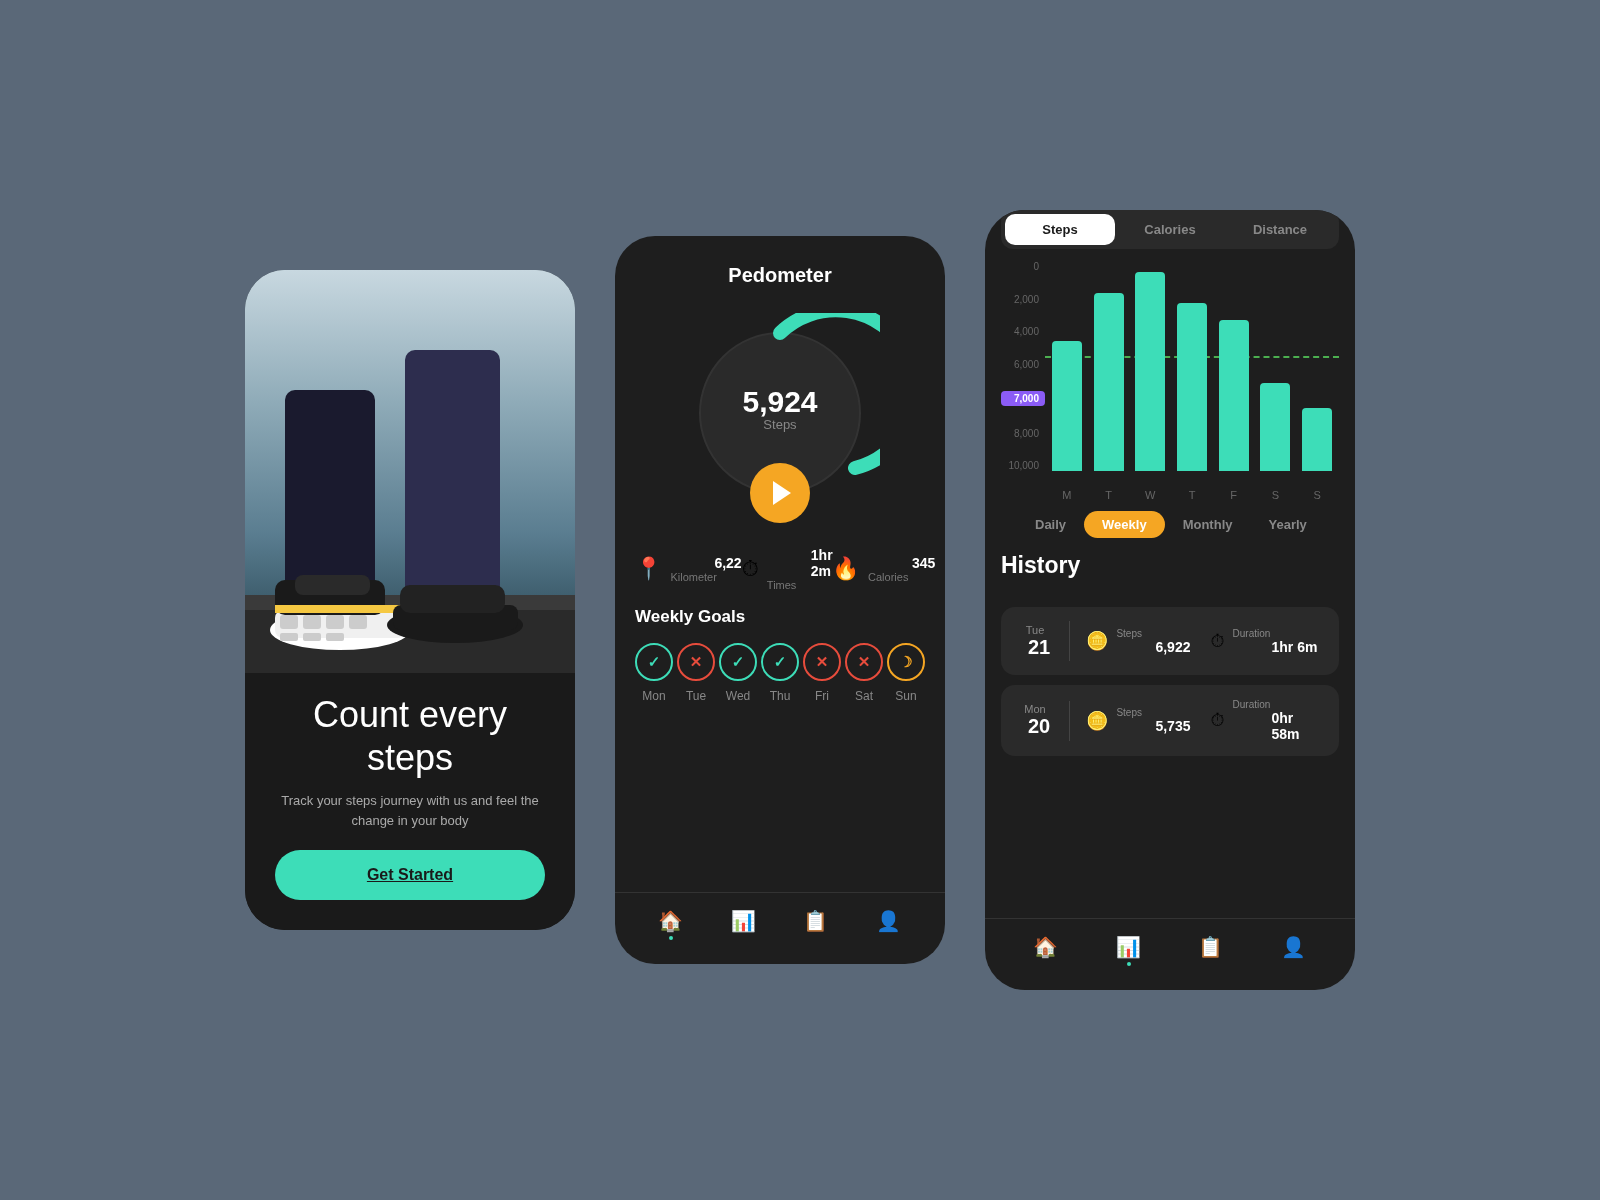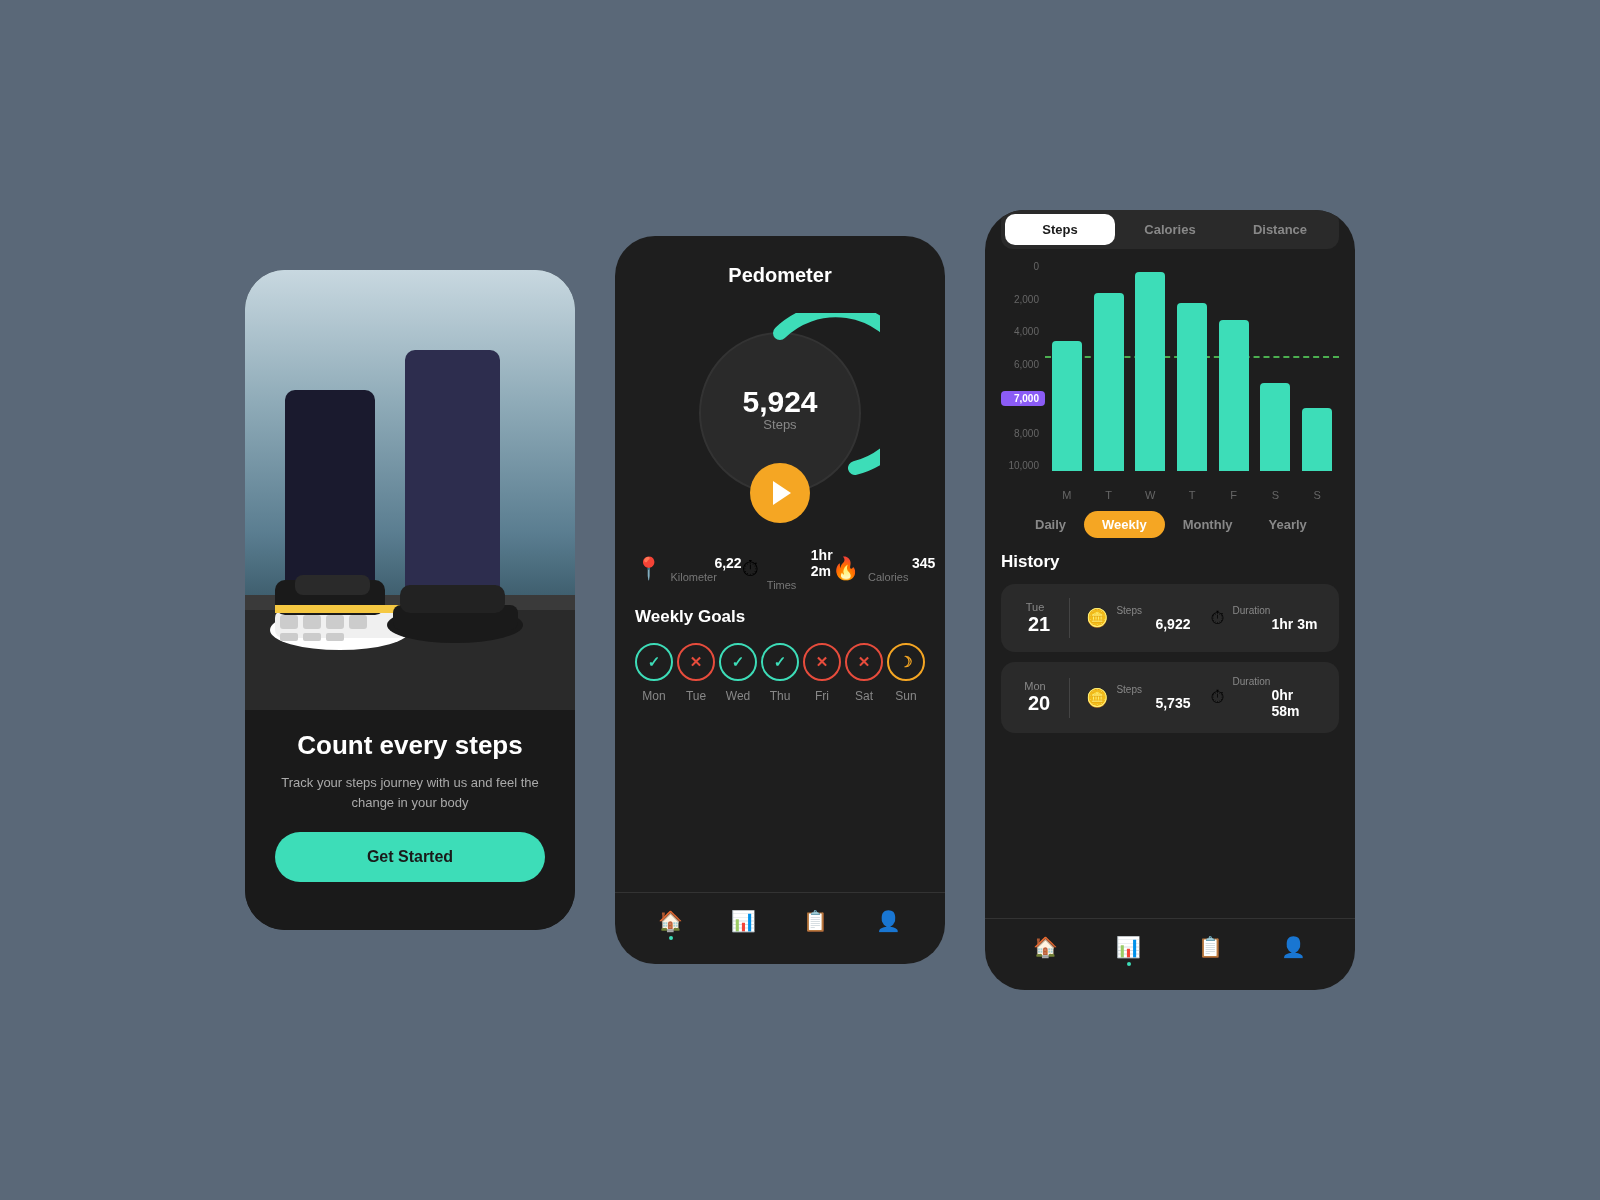--- a/index.html
+++ b/index.html
@@ -40,42 +40,43 @@
       flex: 1;
       background: #1a1a1a;
       display: flex;
       flex-direction: column;
       align-items: center;
       padding: 20px 30px 30px;
       gap: 12px;
     }
     .phone1-title {
       color: #ffffff;
-      font-size: 26px;
-      font-weight: 700;
+      font-size: 36px;
+      font-weight: 400;
       text-align: center;
       line-height: 1.2;
     }
     .phone1-subtitle {
       color: #aaaaaa;
       font-size: 13px;
       text-align: center;
       line-height: 1.5;
     }
     .get-started-btn {
       width: 100%;
       background: #3dddb8;
       color: #1a1a1a;
       border: none;
       border-radius: 30px;
       padding: 16px;
       font-size: 16px;
       font-weight: 700;
       cursor: pointer;
       margin-top: 8px;
+      text-decoration: underline;
     }
 
     
     .phone2 {
       width: 330px;
       height: 728px;
       background: #1e1e1e;
       display: flex;
       flex-direction: column;
     }
@@ -317,21 +318,21 @@
       border: none;
       font-size: 13px;
       font-weight: 600;
       cursor: pointer;
       background: transparent;
       color: #888888;
     }
     .period-btn.active { background: #f5a623; color: white; }
 
     .history-section { padding: 4px 16px; flex: 1; overflow: hidden; }
-    .history-title { color: #ffffff; font-size: 17px; font-weight: 700; margin-bottom: 12px; }
+    .history-title { color: #ffffff; font-size: 23px; font-weight: 700; margin-bottom: 28px; }
     .history-item {
       background: #2a2a2a;
       border-radius: 14px;
       padding: 14px 16px;
       display: flex;
       align-items: center;
       gap: 12px;
       margin-bottom: 10px;
     }
     .history-date { text-align: center; min-width: 36px; }
@@ -579,21 +580,21 @@
           <span class="hist-stat-icon">🪙</span>
           <div class="hist-stat-info">
             <span class="hist-stat-label">Steps</span>
             <span class="hist-stat-value">6,922</span>
           </div>
         </div>
         <div class="hist-stat">
           <span class="hist-stat-icon">⏱</span>
           <div class="hist-stat-info">
             <span class="hist-stat-label">Duration</span>
-            <span class="hist-stat-value">1hr 3m</span>
+            <span class="hist-stat-value">1hr 6m</span>
           </div>
         </div>
       </div>
     </div>
 
     <div class="history-item">
       <div class="history-date">
         <div class="hist-day">Mon</div>
         <div class="hist-num">20</div>
       </div>

